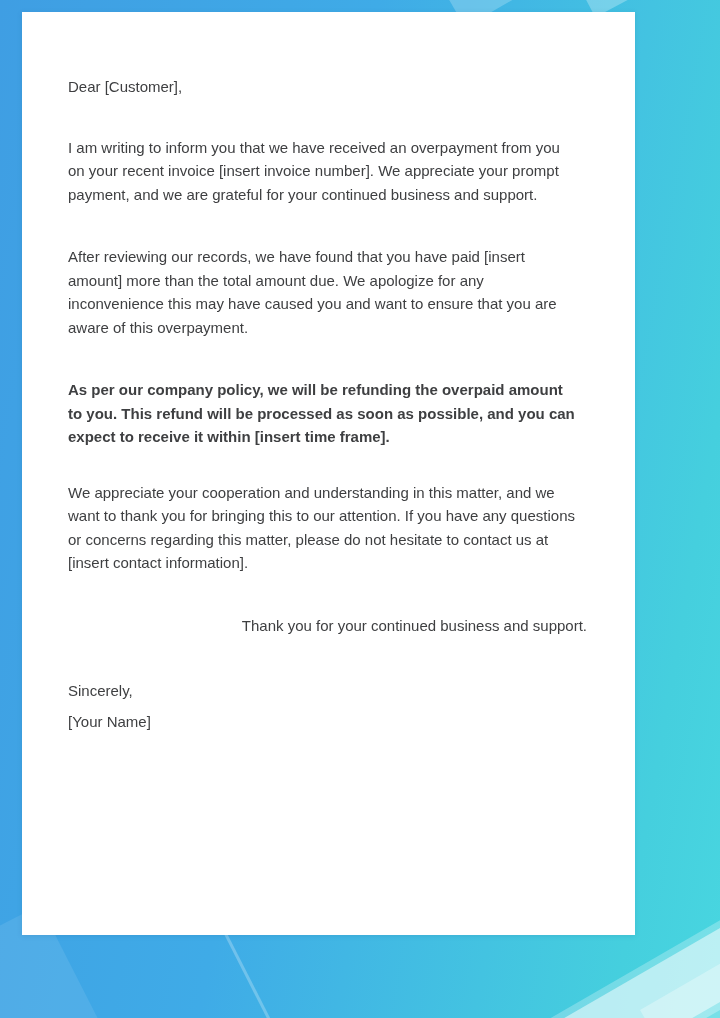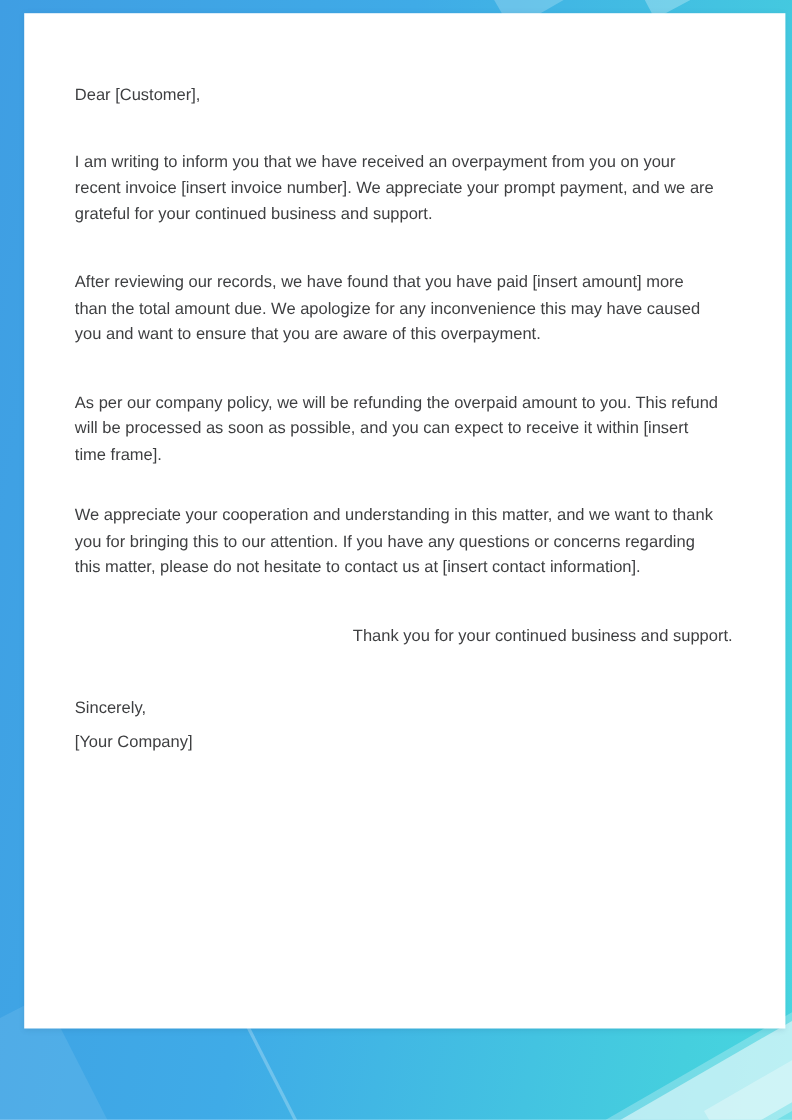--- a/index.html
+++ b/index.html
@@ -62,32 +62,32 @@
   .stripe-bl-2 {
     left: 210px; top: 900px;
     width: 380px; height: 3px;
     background: rgba(255,255,255,0.25);
     transform: rotate(63deg);
   }
   .paper {
     position: absolute;
     z-index: 2;
     left: 22px; top: 12px;
-    width: 692px; height: 923px;
+    width: 613px; height: 923px;
     background: #ffffff;
     box-shadow: 0 1px 5px rgba(25,80,120,0.15);
     box-sizing: border-box;
     padding: 63px 48px 0 46px;
     color: #3e3f41;
     font-size: 15px;
     line-height: 23.5px;
   }
   .salutation { margin: 0 0 37px 0; }
   .para { margin: 0 12px 39px 0; }
-  .para:nth-of-type(4) { margin-bottom: 32px; }
+  .para:nth-of-type(4) { margin-bottom: 32px; font-weight: bold; }
   .para-thanks { margin: 0 0 42px 0; text-align: right; }
   .closing { margin: 13px 0 7px 0; }
   .sig-line { margin: 0 0 7px 0; }
 </style>
 </head>
 <body>
 
 <div class="canvas">
   <div class="stripe stripe-tr-1"></div>
   <div class="stripe stripe-tr-2"></div>
@@ -101,15 +101,15 @@
     <p class="salutation">Dear [Customer],</p>
 
     <p class="para">I am writing to inform you that we have received an overpayment from you on your recent invoice [insert invoice number]. We appreciate your prompt payment, and we are grateful for your continued business and support.</p>
     <p class="para">After reviewing our records, we have found that you have paid [insert amount] more than the total amount due. We apologize for any inconvenience this may have caused you and want to ensure that you are aware of this overpayment.</p>
     <p class="para">As per our company policy, we will be refunding the overpaid amount to you. This refund will be processed as soon as possible, and you can expect to receive it within [insert time frame].</p>
     <p class="para">We appreciate your cooperation and understanding in this matter, and we want to thank you for bringing this to our attention. If you have any questions or concerns regarding this matter, please do not hesitate to contact us at [insert contact information].</p>
 
     <p class="para-thanks">Thank you for your continued business and support.</p>
 
     <p class="closing">Sincerely,</p>
-    <p class="sig-line">[Your Company]</p>
+    <p class="sig-line">[Your Name]</p>
   </div>
 </div>
 
 </body></html>

